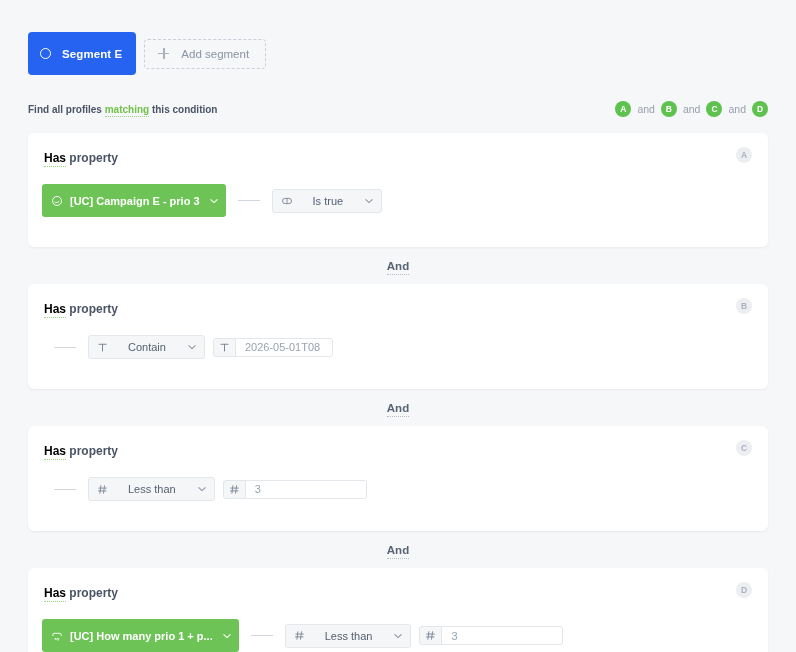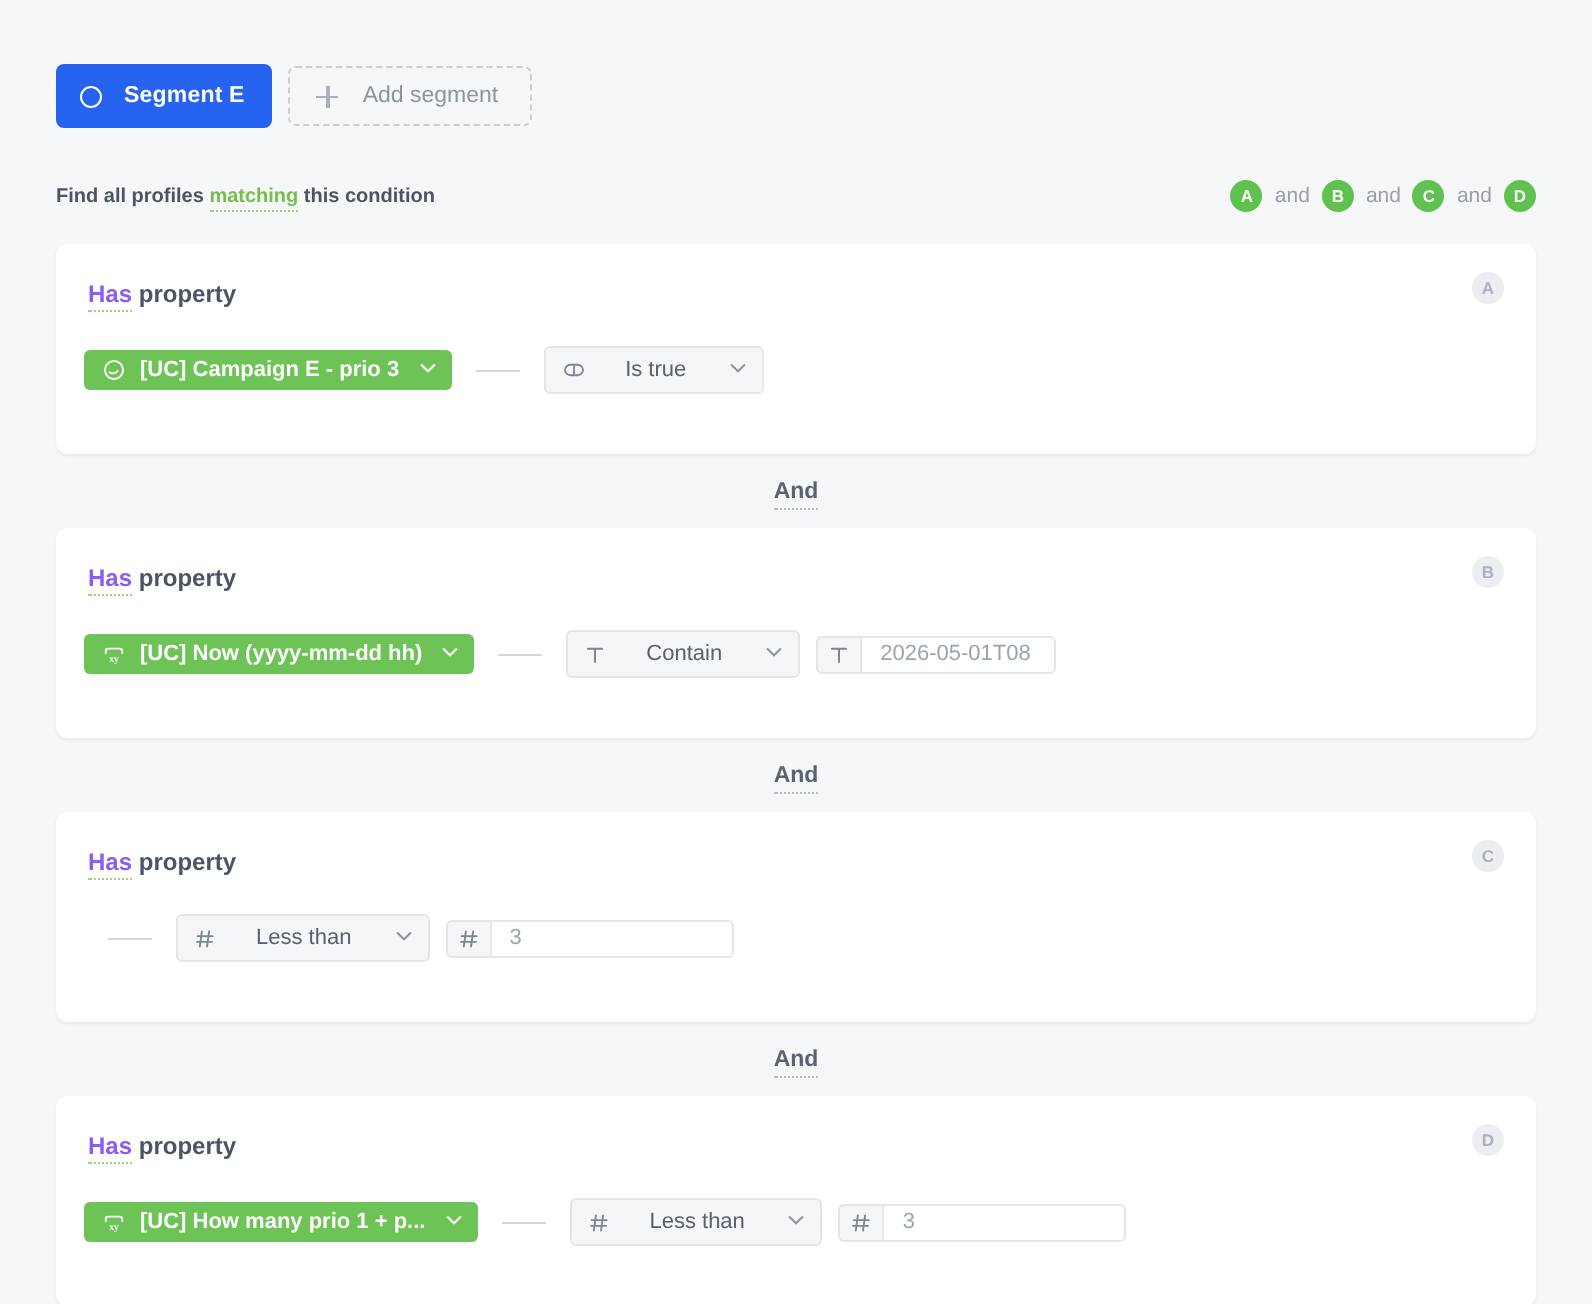--- a/index.html
+++ b/index.html
@@ -20,21 +20,21 @@
     gap: 8px;
     padding: 32px 0 0 28px;
   }
   .segment-tab {
     display: flex;
     align-items: center;
     gap: 11px;
     background: #2563f0;
     color: #ffffff;
     border-radius: 4px;
-    height: 32px;
+    height: 43px;
     padding: 0 14px 0 12px;
     font-size: 11.5px;
     font-weight: bold;
     letter-spacing: .1px;
     cursor: pointer;
     min-width: 105px;
   }
   .ring-icon {
     width: 11px; height: 11px;
     border: 1.6px solid #ffffff;
@@ -106,21 +106,21 @@
     padding: 18px 20px 22px 14px;
   }
   .cond-card.tall { padding-bottom: 30px; }
   .card-label {
     font-size: 12px;
     font-weight: bold;
     color: #4a5464;
     margin: 0 0 19px 2px;
   }
   .card-label .dotted-green {
-    color: #8b5cf6;
+    color: #000000;
     border-bottom: 1px dotted #9bd47c;
     padding-bottom: 1px;
   }
   .card-badge {
     position: absolute;
     top: 14px; right: 16px;
     width: 16px; height: 16px;
     border-radius: 50%;
     background: #eceef1;
     color: #aab2bf;
@@ -128,21 +128,21 @@
     font-weight: bold;
     display: flex; align-items: center; justify-content: center;
   }
 
   .row { display: flex; align-items: center; }
 
   .pill-green {
     display: flex; align-items: center; gap: 7px;
     background: #6ec356;
     color: #ffffff;
-    height: 20px;
+    height: 33px;
     border-radius: 3px;
     padding: 0 8px 0 9px;
     font-size: 11px;
     font-weight: bold;
     cursor: pointer;
     white-space: nowrap;
   }
   .pill-green .chev { margin-left: 3px; }
 
   .connector {
@@ -299,34 +299,20 @@
     <span>And</span>
   </div>
 
   <div class="cond-card tall">
     <span class="card-badge">B</span>
     <div class="card-label">
       <span class="dotted-green">Has</span>
       <span>property</span>
     </div>
     <div class="row">
-      <div class="pill-green">
-        <span class="gi">
-          <svg width="12" height="12" viewBox="0 0 16 16">
-              <path d="M2.5 7.5V6c0-1 .6-1.6 1.6-1.6h7.8c1 0 1.6.6 1.6 1.6v1.5" fill="none" stroke="#ffffff" stroke-width="1.2" stroke-linecap="round"></path>
-              <text x="8" y="13.6" font-size="6.4" fill="#ffffff" text-anchor="middle" font-family="Liberation Serif, serif">xy</text>
-            </svg>
-        </span>
-        <span>[UC] Now (yyyy-mm-dd hh)</span>
-        <span class="chev">
-          <svg width="8" height="8" viewBox="0 0 10 10">
-              <path d="M1 3.2 5 7 9 3.2" fill="none" stroke="#ffffff" stroke-width="1.3" stroke-linecap="round"></path>
-            </svg>
-        </span>
-      </div>
       <span class="connector"></span>
       <div class="pill-grey">
         <span class="gi">
           <svg width="11" height="11" viewBox="0 0 14 14">
               <path d="M2.5 3h9M7 3v8.5" fill="none" stroke="#7c8696" stroke-width="1.3" stroke-linecap="round"></path>
             </svg>
         </span>
         <span>Contain</span>
         <span class="chev">
           <svg width="8" height="8" viewBox="0 0 10 10">

